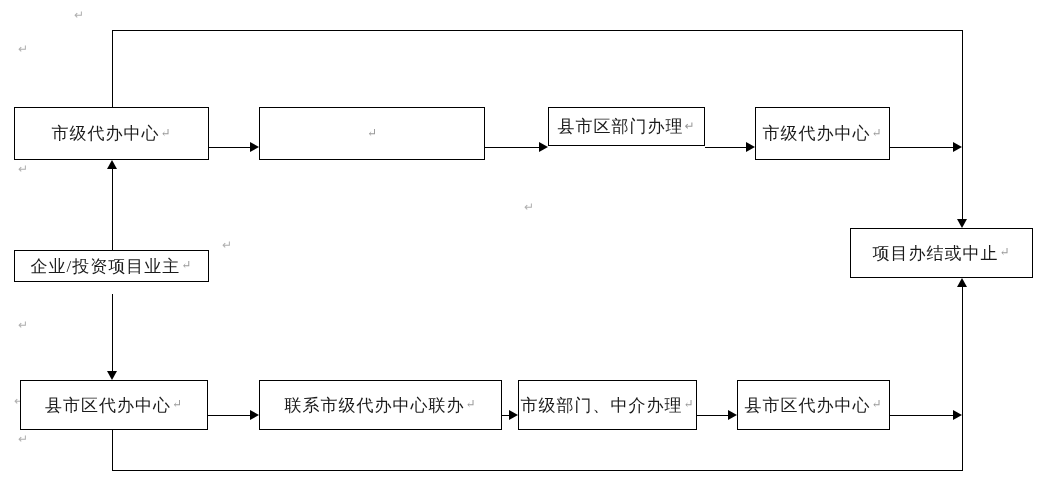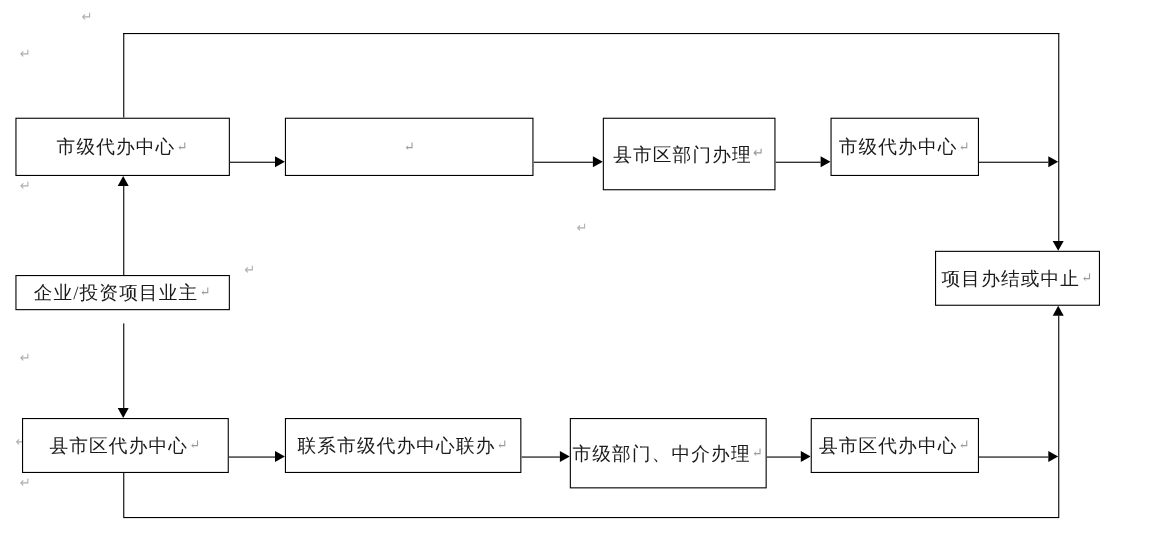--- a/index.html
+++ b/index.html
@@ -85,21 +85,21 @@
 
   <div class="node" style="left:14px; top:107px; width:195px; height:53px;">
     <span class="lbl">市级代办中心</span>
       <span class="pilcrow">↵</span>
   </div>
 
   <div class="node" style="left:259px; top:107px; width:226px; height:53px;">
       <span class="pilcrow">↵</span>
   </div>
 
-  <div class="node" style="left:548px; top:107px; width:157px; height:66px;font-family:Liberation Serif, serif;">
+  <div class="node" style="left:548px; top:107px; width:157px; height:39px;font-family:Liberation Serif, serif;">
     <span class="lbl">县市区部门办理</span>
       <span class="pilcrow">↵</span>
   </div>
 
   <div class="node" style="left:755px; top:107px; width:135px; height:53px;">
     <span class="lbl">市级代办中心</span>
       <span class="pilcrow">↵</span>
   </div>
 
   <div class="hline" style="left:209px; top:147px; width:42px;"></div>
@@ -118,36 +118,36 @@
     <span class="lbl">企业/投资项目业主</span>
       <span class="pilcrow">↵</span>
   </div>
 
   <div class="vline" style="left:112px; top:168px; height:82px;"></div>
   <div class="arrow-u" style="left:107px; top:160px;"></div>
 
   <div class="vline" style="left:112px; top:294px; height:78px;"></div>
   <div class="arrow-d" style="left:107px; top:371px;"></div>
 
-  <div class="node" style="left:850px; top:228px; width:150px; height:50px;">
+  <div class="node" style="left:850px; top:228px; width:183px; height:50px;">
     <span class="lbl">项目办结或中止</span>
       <span class="pilcrow">↵</span>
   </div>
 
   <div class="node" style="left:20px; top:380px; width:188px; height:50px;">
     <span class="lbl">县市区代办中心</span>
       <span class="pilcrow">↵</span>
   </div>
 
-  <div class="node" style="left:259px; top:380px; width:215px; height:50px;">
+  <div class="node" style="left:259px; top:380px; width:243px; height:50px;">
     <span class="lbl">联系市级代办中心联办</span>
       <span class="pilcrow">↵</span>
   </div>
 
-  <div class="node" style="left:518px; top:380px; width:179px; height:64px;">
+  <div class="node" style="left:518px; top:380px; width:179px; height:50px;">
     <span class="lbl">市级部门、中介办理</span>
       <span class="pilcrow">↵</span>
   </div>
 
   <div class="node" style="left:737px; top:380px; width:153px; height:50px;">
     <span class="lbl">县市区代办中心</span>
       <span class="pilcrow">↵</span>
   </div>
 
   <div class="hline" style="left:208px; top:415px; width:42px;"></div>

